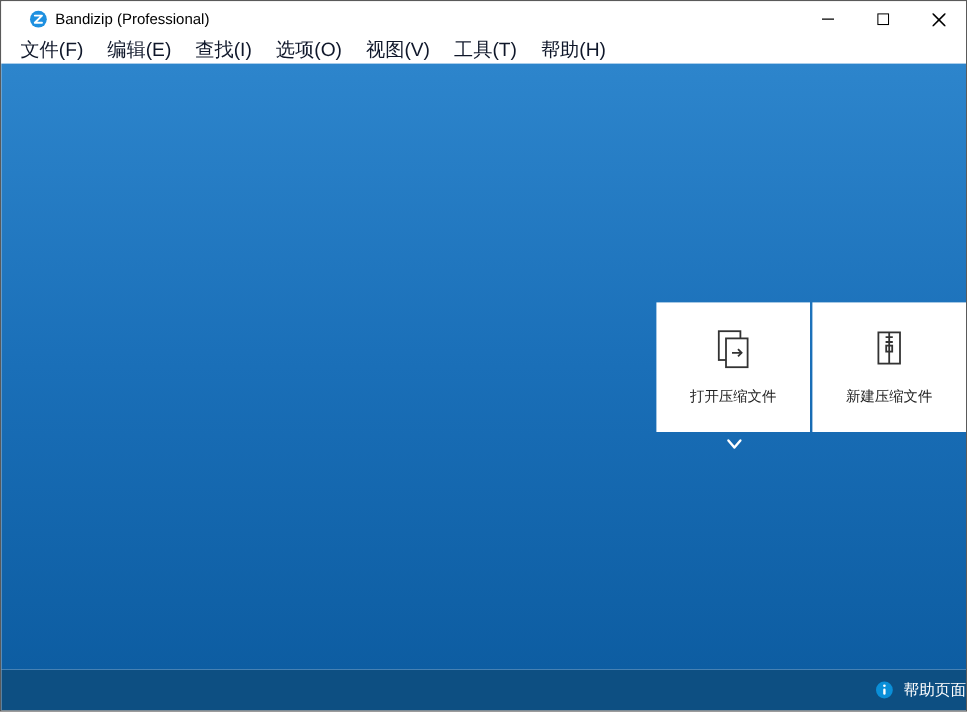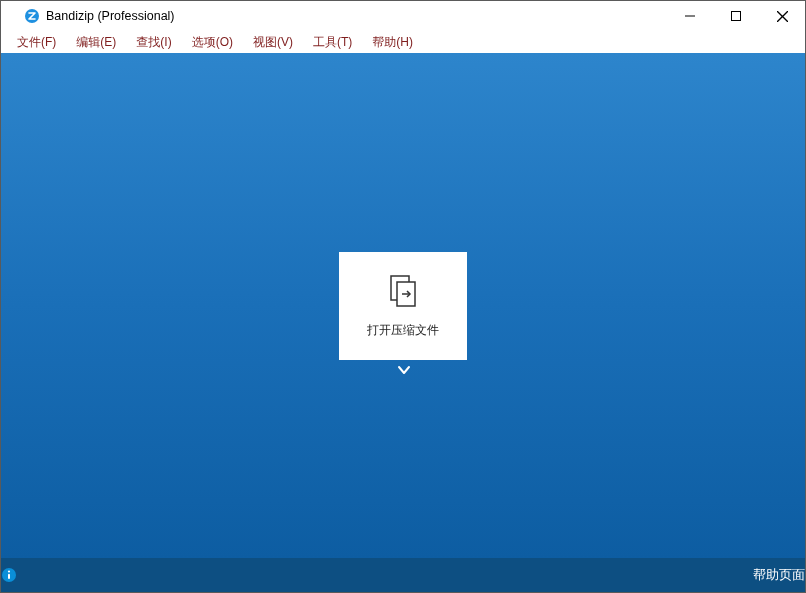--- a/index.html
+++ b/index.html
@@ -48,31 +48,31 @@
     height: 22px;
     background: #fff;
     display: flex;
     align-items: center;
     padding-left: 6px;
     gap: 0;
     border-bottom: 0;
   }
   .menu-item {
     padding: 2px 10px;
-    font-size: 12px;
-    color: #7f1d1d;
+    font-size: 16px;
+    color: #0f172a;
     cursor: default;
   }
   
   .main {
     flex: 1;
     background: linear-gradient(to bottom, #2d85cc 0%, #1a6fb8 50%, #0d5da2 100%);
     display: flex;
     flex-direction: column;
-    align-items: center;
+    align-items: flex-end;
     justify-content: center;
     position: relative;
   }
   .card-row {
     display: flex;
     gap: 2px;
     position: relative;
   }
   .card {
     width: 128px;
@@ -99,21 +99,21 @@
     bottom: -20px;
     left: 58px;
     color: #fff;
   }
   
   .footer {
     height: 34px;
     background: #0d4f82;
     display: flex;
     align-items: center;
-    justify-content: space-between;
+    justify-content: flex-end;
     color: #fff;
     font-size: 13px;
     cursor: pointer;
     gap: 8px;
   }
   .footer .info-icon {
     width: 16px; height: 16px;
     display: inline-flex;
   }
 </style>
@@ -166,20 +166,32 @@
         <svg width="36" height="36" viewBox="0 0 36 36" fill="none" stroke="#333" stroke-width="1.5">
           <rect x="6" y="4" width="18" height="24"></rect>
           <rect x="12" y="10" width="18" height="24" fill="#fff"></rect>
           <line x1="17" y1="22" x2="25" y2="22"></line>
           <polyline points="22,19 25,22 22,25"></polyline>
         </svg>
       </div>
       <div class="card-label">打开压缩文件</div>
     </div>
 
+    <div class="card">
+      <div class="card-icon">
+        <svg width="36" height="36" viewBox="0 0 36 36" fill="none" stroke="#333" stroke-width="1.5">
+          <rect x="9" y="5" width="18" height="26"></rect>
+          <line x1="18" y1="5" x2="18" y2="31"></line>
+          <line x1="15" y1="9" x2="21" y2="9"></line>
+          <line x1="15" y1="13" x2="21" y2="13"></line>
+          <rect x="15.5" y="16" width="5" height="5"></rect>
+        </svg>
+      </div>
+      <div class="card-label">新建压缩文件</div>
+    </div>
 
     <div class="chevron-down">
       <svg width="14" height="14" viewBox="0 0 14 14">
           <polyline points="2,4 7,10 12,4" fill="none" stroke="#fff" stroke-width="2" stroke-linecap="round" stroke-linejoin="round"></polyline>
         </svg>
     </div>
 
   </div>
 </div>
 

